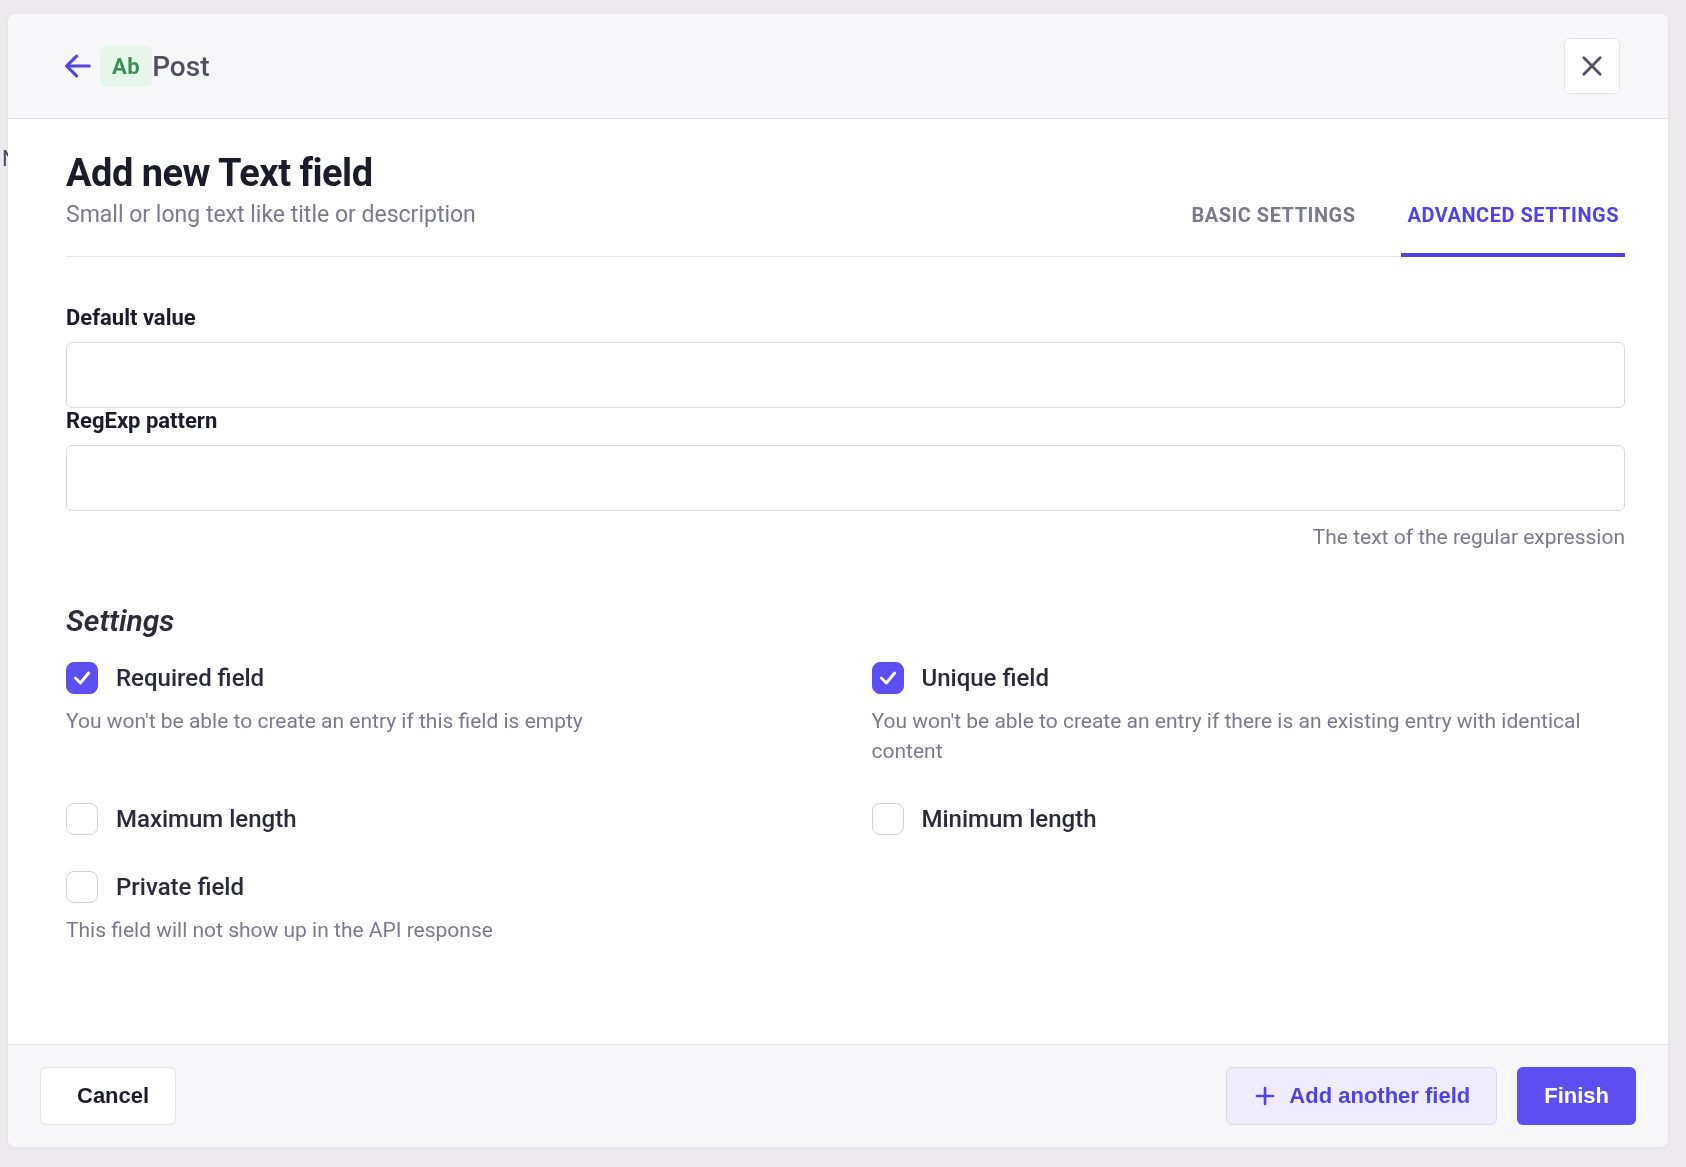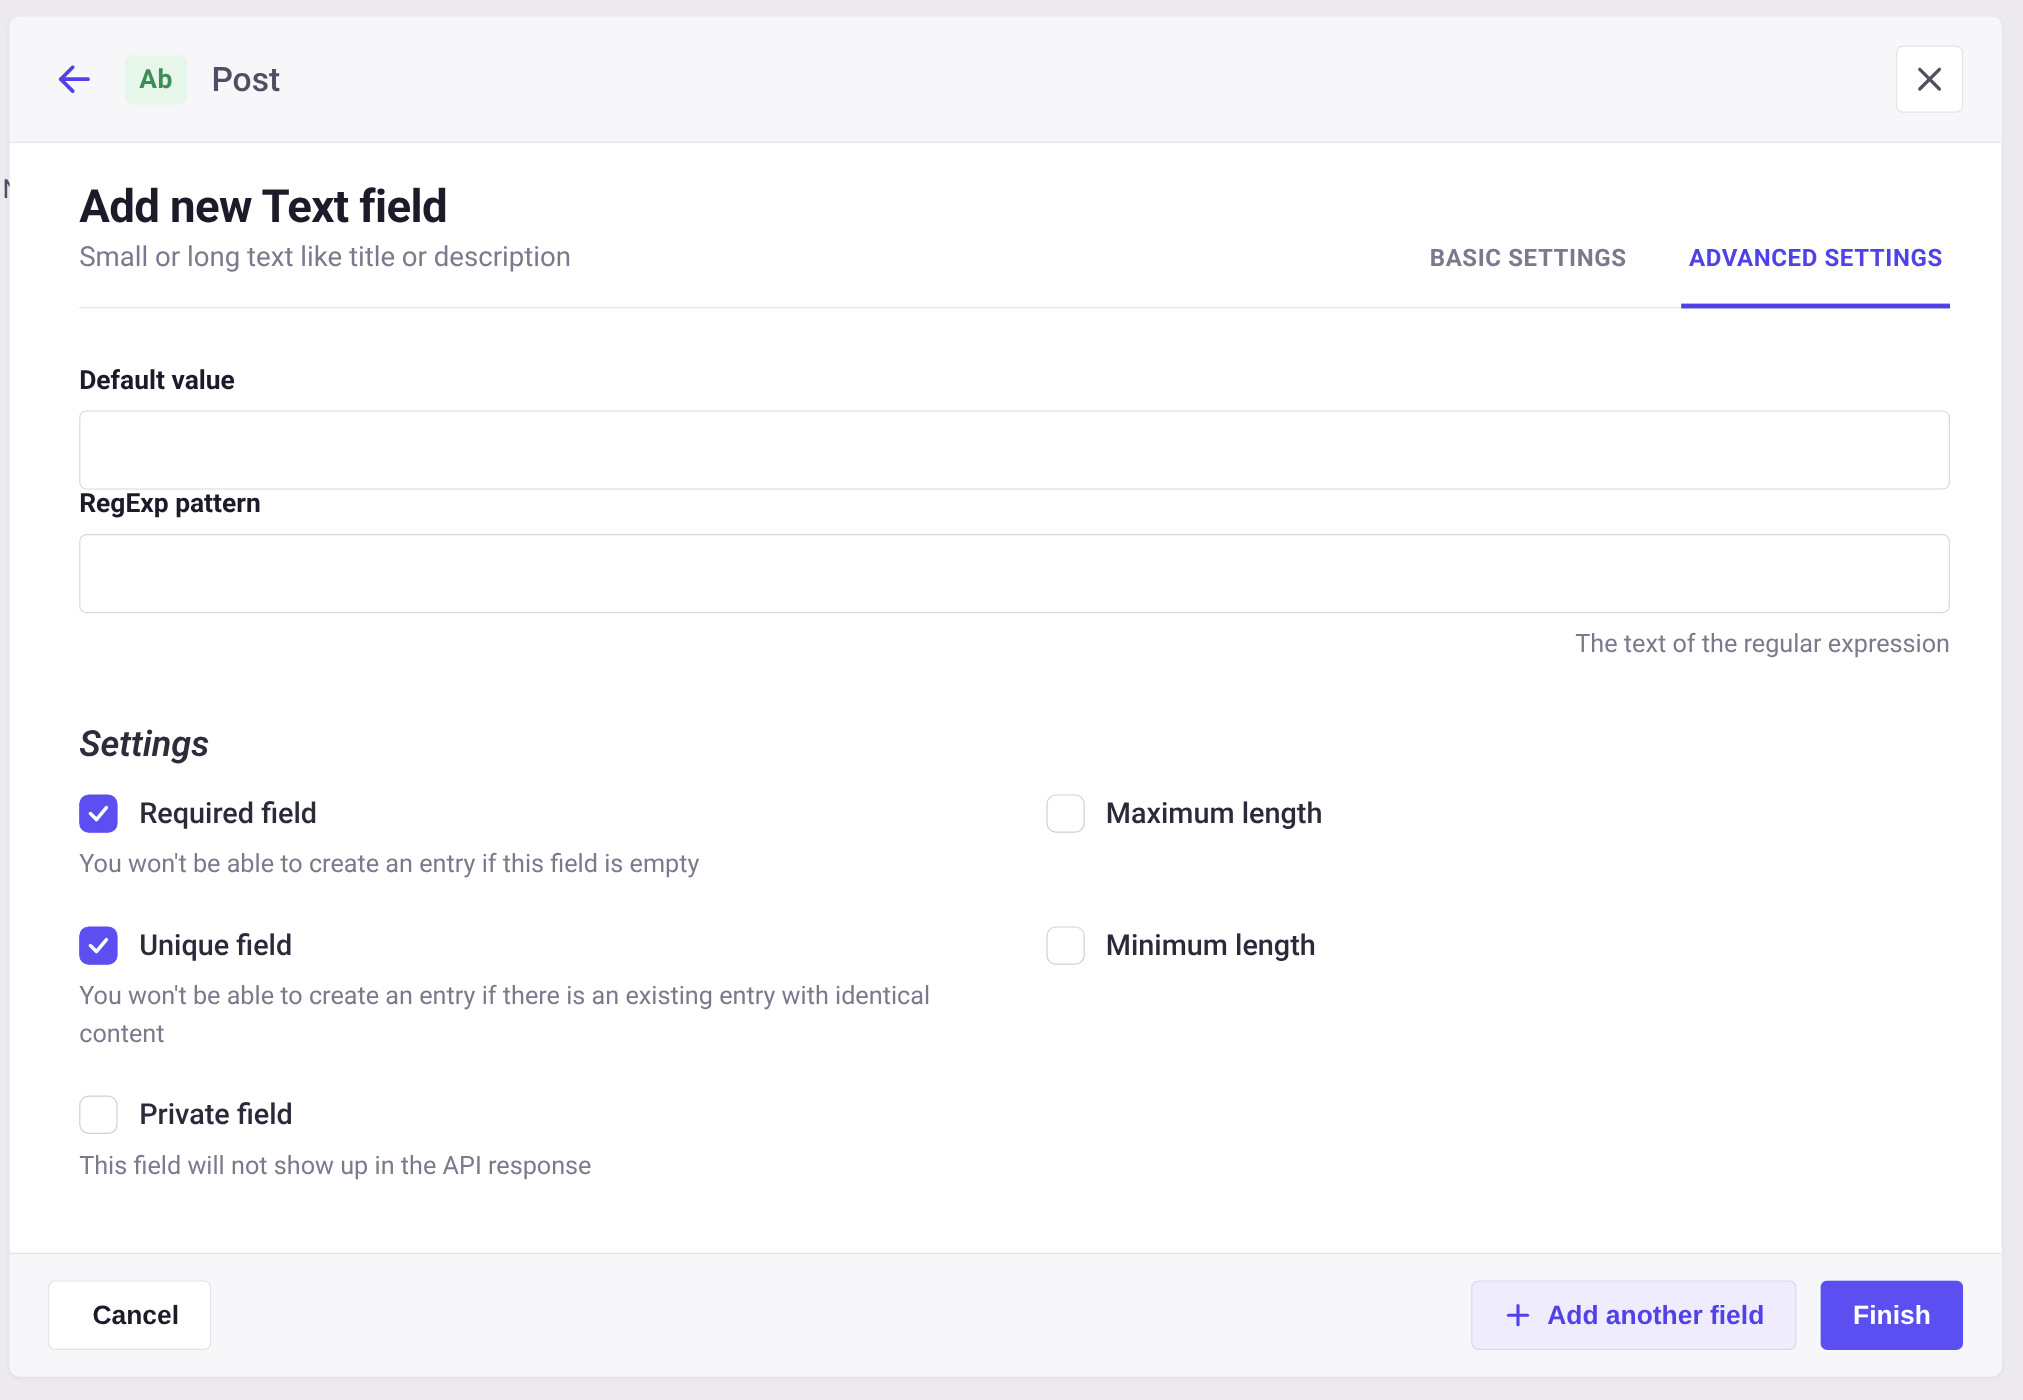--- a/index.html
+++ b/index.html
@@ -54,22 +54,21 @@
     box-shadow: 0 1px 4px rgba(0,0,0,0.05);
     display: flex;
     flex-direction: column;
     overflow: hidden;
   }
   .modal-header {
     background: var(--bg-modal-header);
     border-bottom: 1px solid var(--border);
     display: flex;
     align-items: center;
-    gap: 20px;
-    padding: 24px 32px;
+    padding: 24px 48px;
     flex: 0 0 auto;
   }
   .back-btn {
     width: 44px;
     height: 44px;
     display: flex;
     align-items: center;
     justify-content: center;
     cursor: pointer;
     border-radius: 6px;
@@ -328,35 +327,35 @@
                   <polyline points="4 12 10 18 20 6"></polyline>
                 </svg>
             </div>
             <div class="setting-label">Required field</div>
           </div>
           <div class="setting-desc">You won't be able to create an entry if this field is empty</div>
         </div>
 
         <div class="setting-item">
           <div class="setting-row">
-            <div class="cbx"></div>
-            <div class="setting-label">Maximum length</div>
-          </div>
-        </div>
-
-        <div class="setting-item">
-          <div class="setting-row">
             <div class="cbx checked">
               <svg viewBox="0 0 24 24" fill="none" stroke-width="3.5" stroke-linecap="round" stroke-linejoin="round">
                   <polyline points="4 12 10 18 20 6"></polyline>
                 </svg>
             </div>
             <div class="setting-label">Unique field</div>
           </div>
           <div class="setting-desc">You won't be able to create an entry if there is an existing entry with identical content</div>
+        </div>
+
+        <div class="setting-item">
+          <div class="setting-row">
+            <div class="cbx"></div>
+            <div class="setting-label">Maximum length</div>
+          </div>
         </div>
 
         <div class="setting-item">
           <div class="setting-row">
             <div class="cbx"></div>
             <div class="setting-label">Minimum length</div>
           </div>
         </div>
 
         <div class="setting-item">

